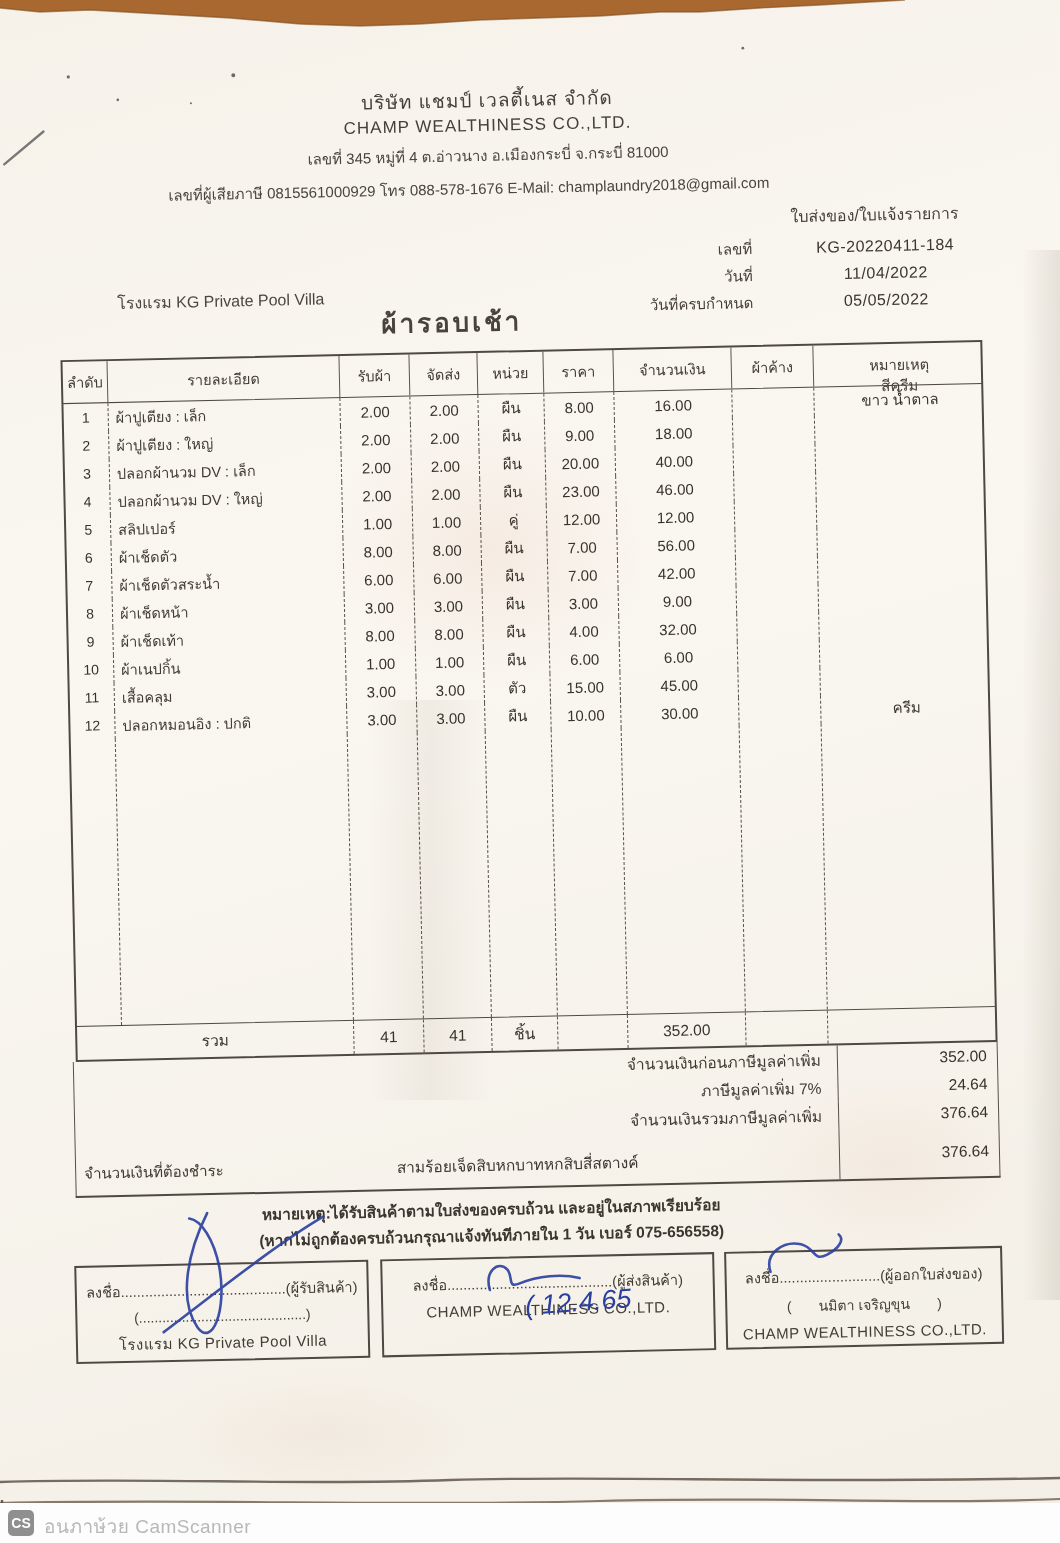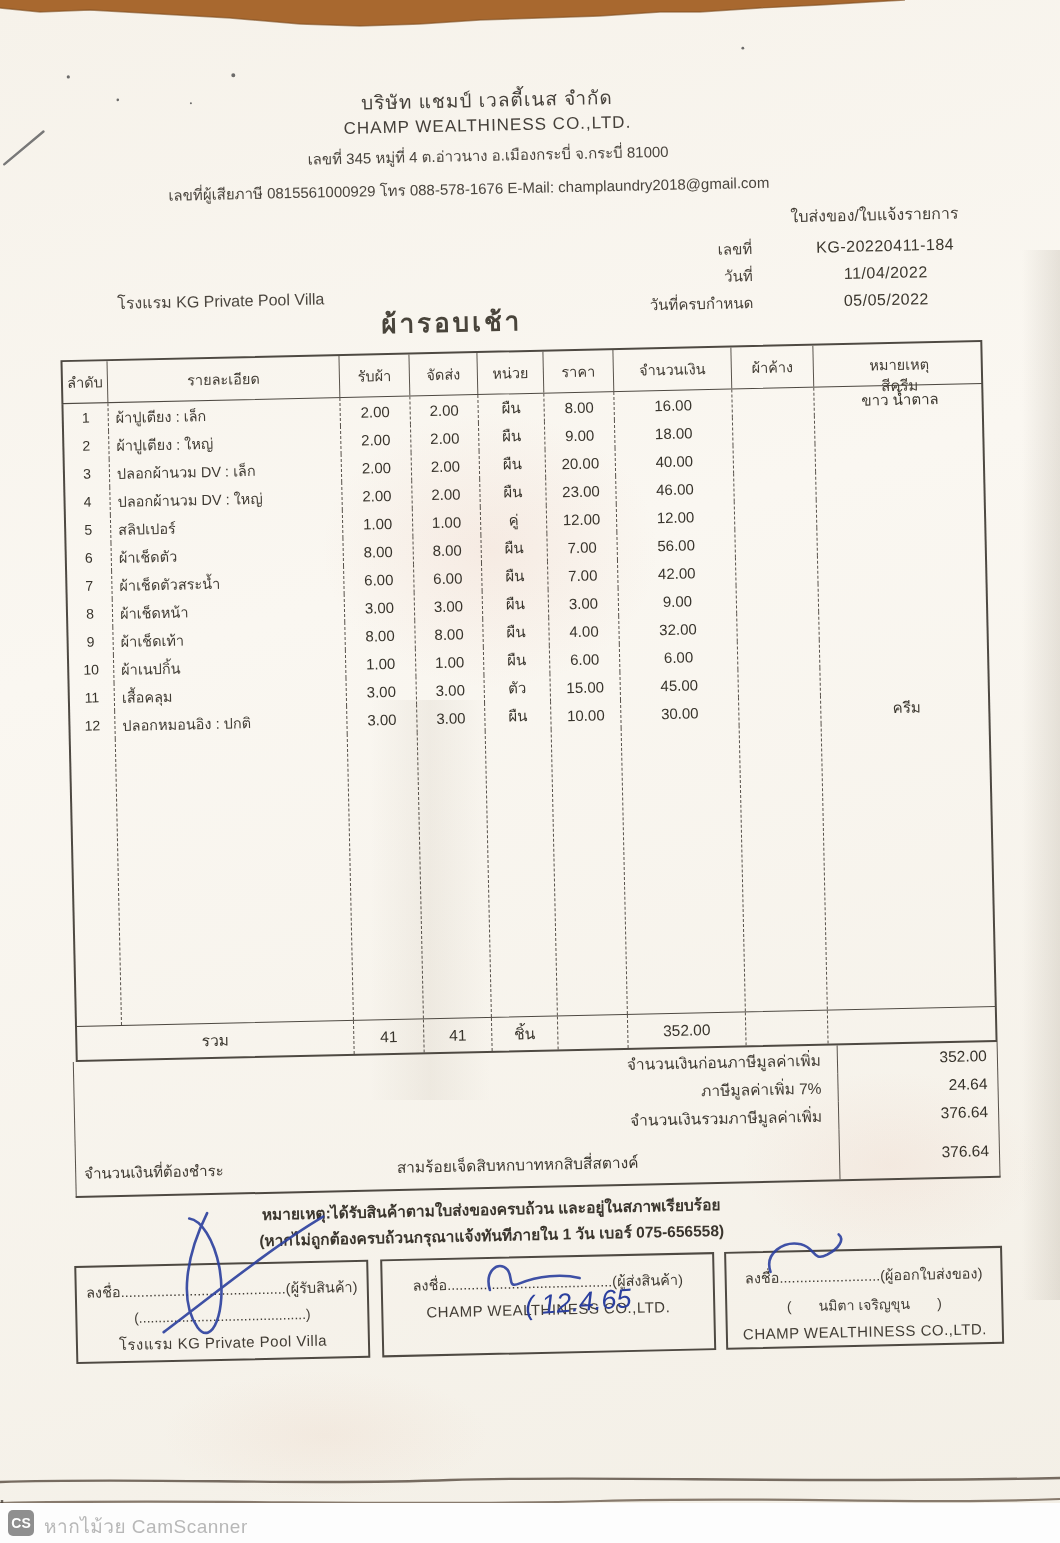--- a/index.html
+++ b/index.html
@@ -411,16 +411,16 @@
   </svg>
 
   <svg id="bottom-edge" width="1060" height="48" viewBox="0 0 1060 48">
     <path d="M0,14 C150,9 300,18 450,12 C600,7 800,16 1060,10" stroke="#5f5448" stroke-width="2.4" fill="none" opacity="0.85"></path>
     <path d="M0,35 C200,30 400,39 600,33 C780,28 920,37 1060,31" stroke="#6b5d4e" stroke-width="2.2" fill="none" opacity="0.8"></path>
     <path d="M2,32 L2,47" stroke="#4a4138" stroke-width="2.5" fill="none" opacity="0.8"></path>
   </svg>
 
   <div class="cs-bar">
     <div class="cs-logo">CS</div>
-    <div class="cs-text">หากไม้วย CamScanner</div>
+    <div class="cs-text">อนภาษ้วย CamScanner</div>
   </div>
 
 </div>
 
 </body></html>

